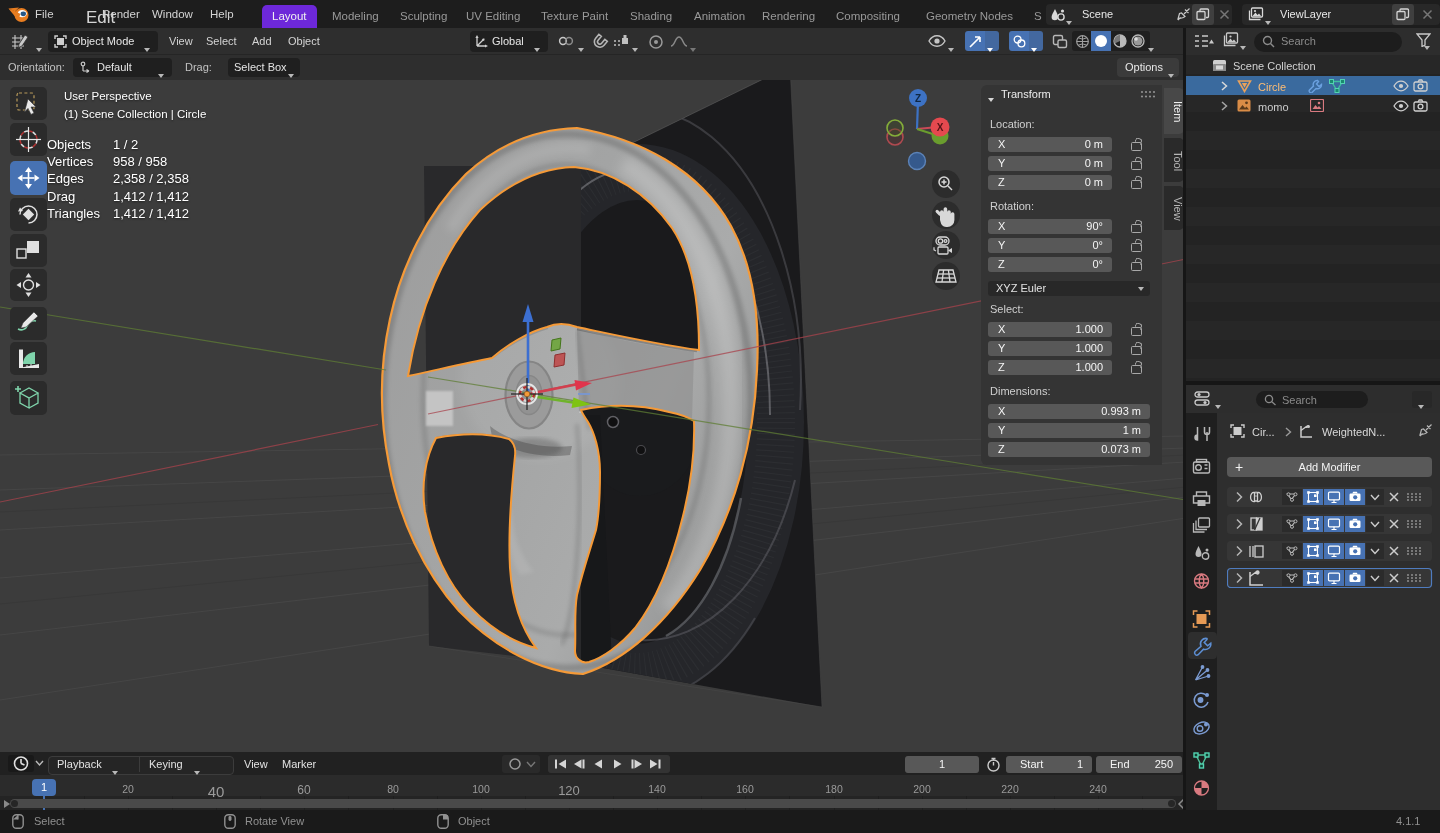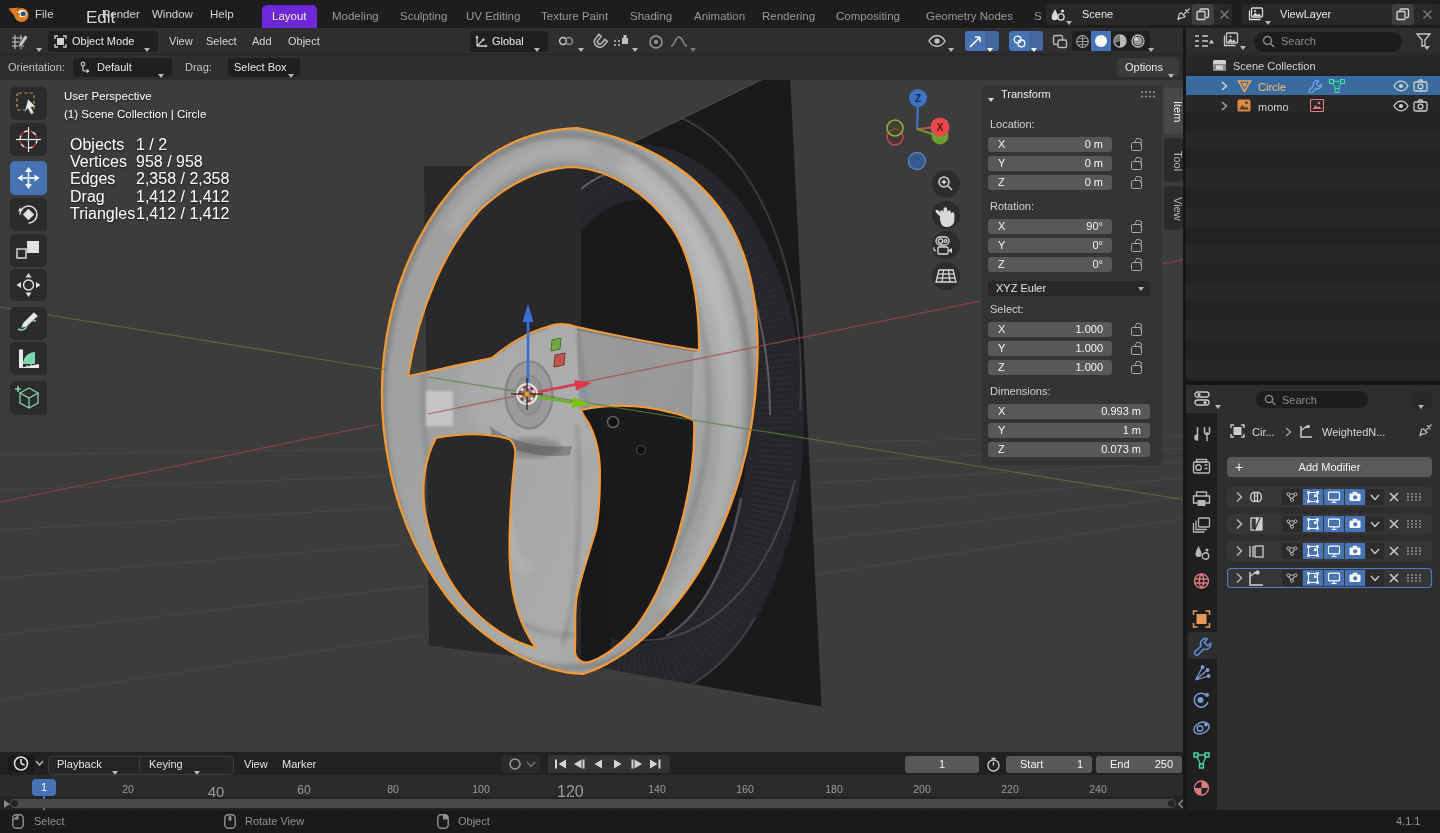--- a/index.html
+++ b/index.html
@@ -323,21 +323,21 @@
  <circle cx="527" cy="314" r="7" fill="none" stroke="#d8d8d8" stroke-width="2.6"></circle>
  <circle cx="527" cy="314" r="7" fill="none" stroke="#b03030" stroke-width="2.6" stroke-dasharray="3.6,3.6"></circle>
  <line x1="527" y1="298" x2="527" y2="330" stroke="#222" stroke-width="1.2"></line>
  <line x1="511" y1="314" x2="543" y2="314" stroke="#222" stroke-width="1.2"></line>
  <circle cx="527" cy="314" r="2.8" fill="#f59a38" stroke="#8f5a1d" stroke-width="0.8"></circle>
 </g>
 </svg>
 
 <div class="t" style="left:64px;top:90px;color:#fff;font-size:11.5px;text-shadow:0 1px 2px rgba(0,0,0,.5)">User Perspective</div>
 <div class="t" style="left:64px;top:108px;color:#fff;font-size:11.5px;text-shadow:0 1px 2px rgba(0,0,0,.5)">(1) Scene Collection | Circle</div>
-<div class="a" style="left:70px;top:136px;font-size:16px;color:#fff;line-height:17.2px;text-shadow:0 1px 2px rgba(0,0,0,.5);white-space:nowrap">
+<div class="a" style="left:47px;top:136px;font-size:13px;color:#fff;line-height:17.2px;text-shadow:0 1px 2px rgba(0,0,0,.5);white-space:nowrap">
 <div><span style="display:inline-block;width:66px">Objects</span>1 / 2</div>
 <div><span style="display:inline-block;width:66px">Vertices</span>958 / 958</div>
 <div><span style="display:inline-block;width:66px">Edges</span>2,358 / 2,358</div>
 <div><span style="display:inline-block;width:66px">Drag</span>1,412 / 1,412</div>
 <div><span style="display:inline-block;width:66px">Triangles</span>1,412 / 1,412</div>
 </div>
 
 <svg class="a" style="left:10px;top:87px" width="38" height="335" viewBox="0 0 38 335">
 <g fill="#2b2b2b">
       <rect x="0" y="0" width="37" height="33" rx="5"></rect>
@@ -849,21 +849,21 @@
     <circle cx="7.5" cy="8.5" r="5.5" fill="none" stroke="#c9c9c9" stroke-width="1.4"></circle>
     <path d="M7.5 8.5 V5 M5.5 1.5 h4 M7.5 1.5 v2" stroke="#c9c9c9" stroke-width="1.4" fill="none"></path>
   </svg>
 <div class="fld" style="left:1006px;top:756px;width:86px;height:17px;line-height:17px"><span style="margin-left:14px">Start</span><span class="vv">1</span></div>
 <div class="fld" style="left:1096px;top:756px;width:86px;height:17px;line-height:17px"><span style="margin-left:14px">End</span><span class="vv">250</span></div>
 <div class="t" style="left:116px;top:783px;width:24px;text-align:center;color:#9a9a9a;font-size:10.5px">20</div>
 <div class="t" style="left:204px;top:783px;width:24px;text-align:center;color:#9a9a9a;font-size:15px">40</div>
 <div class="t" style="left:292px;top:783px;width:24px;text-align:center;color:#9a9a9a;font-size:12px">60</div>
 <div class="t" style="left:381px;top:783px;width:24px;text-align:center;color:#9a9a9a;font-size:10.5px">80</div>
 <div class="t" style="left:469px;top:783px;width:24px;text-align:center;color:#9a9a9a;font-size:10.5px">100</div>
-<div class="t" style="left:557px;top:783px;width:24px;text-align:center;color:#9a9a9a;font-size:16px">120</div>
+<div class="t" style="left:557px;top:783px;width:24px;text-align:center;color:#9a9a9a;font-size:13px">120</div>
 <div class="t" style="left:645px;top:783px;width:24px;text-align:center;color:#9a9a9a;font-size:10.5px">140</div>
 <div class="t" style="left:733px;top:783px;width:24px;text-align:center;color:#9a9a9a;font-size:10.5px">160</div>
 <div class="t" style="left:822px;top:783px;width:24px;text-align:center;color:#9a9a9a;font-size:10.5px">180</div>
 <div class="t" style="left:910px;top:783px;width:24px;text-align:center;color:#9a9a9a;font-size:10.5px">200</div>
 <div class="t" style="left:998px;top:783px;width:24px;text-align:center;color:#9a9a9a;font-size:10.5px">220</div>
 <div class="t" style="left:1086px;top:783px;width:24px;text-align:center;color:#9a9a9a;font-size:10.5px">240</div>
 <div class="a" style="left:83.8px;top:796px;width:1px;height:14px;background:#1e1e1e"></div>
 <div class="a" style="left:127.9px;top:796px;width:1px;height:14px;background:#1e1e1e"></div>
 <div class="a" style="left:172.0px;top:796px;width:1px;height:14px;background:#1e1e1e"></div>
 <div class="a" style="left:216.1px;top:796px;width:1px;height:14px;background:#1e1e1e"></div>

